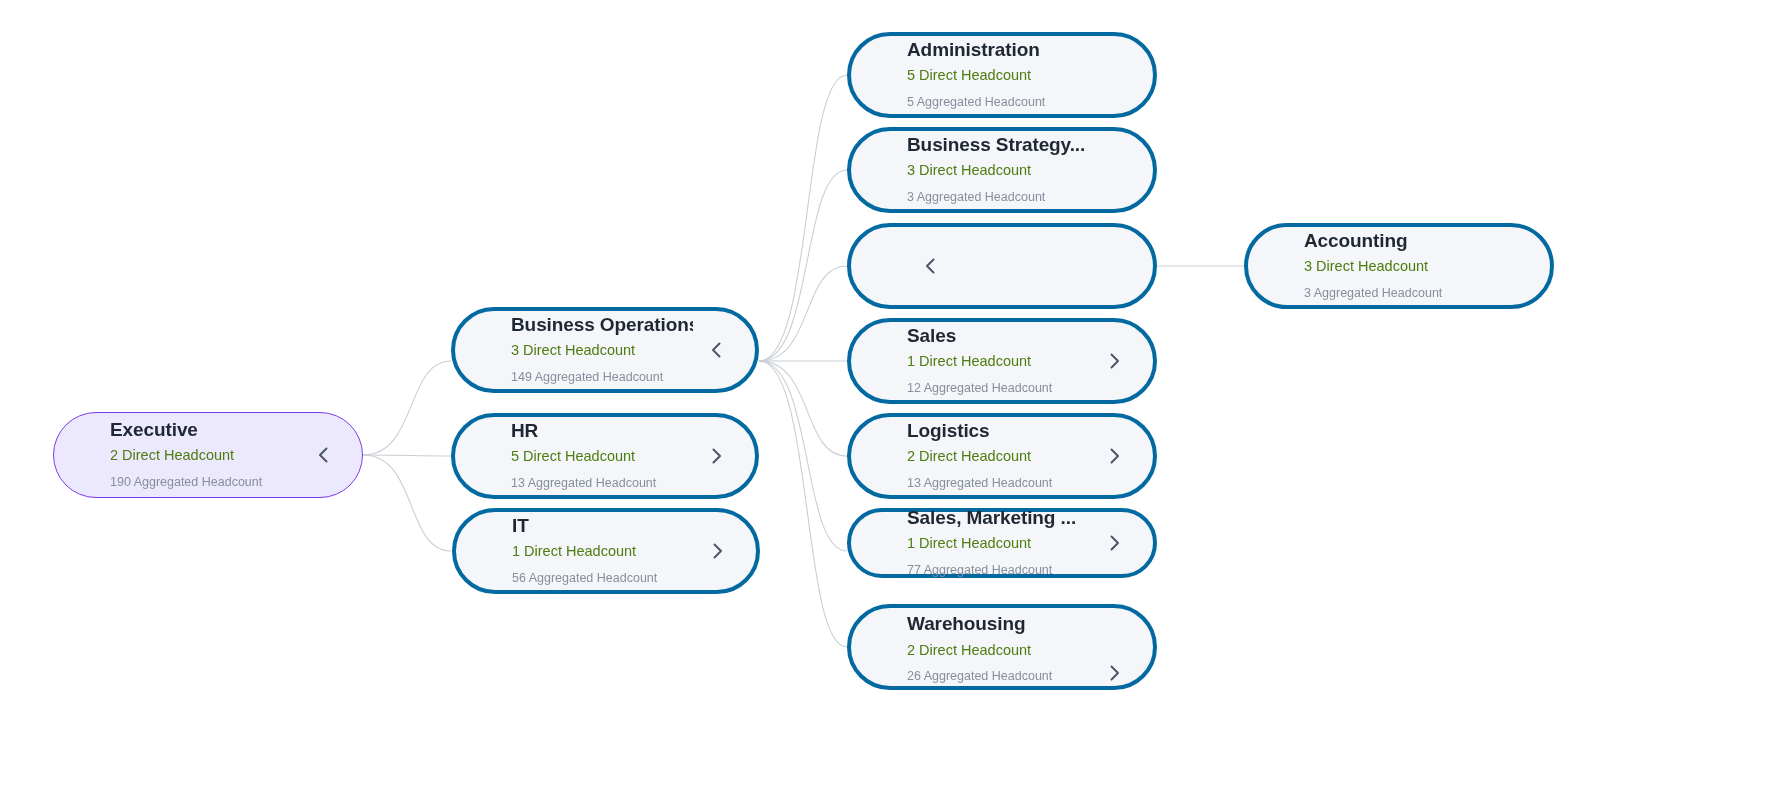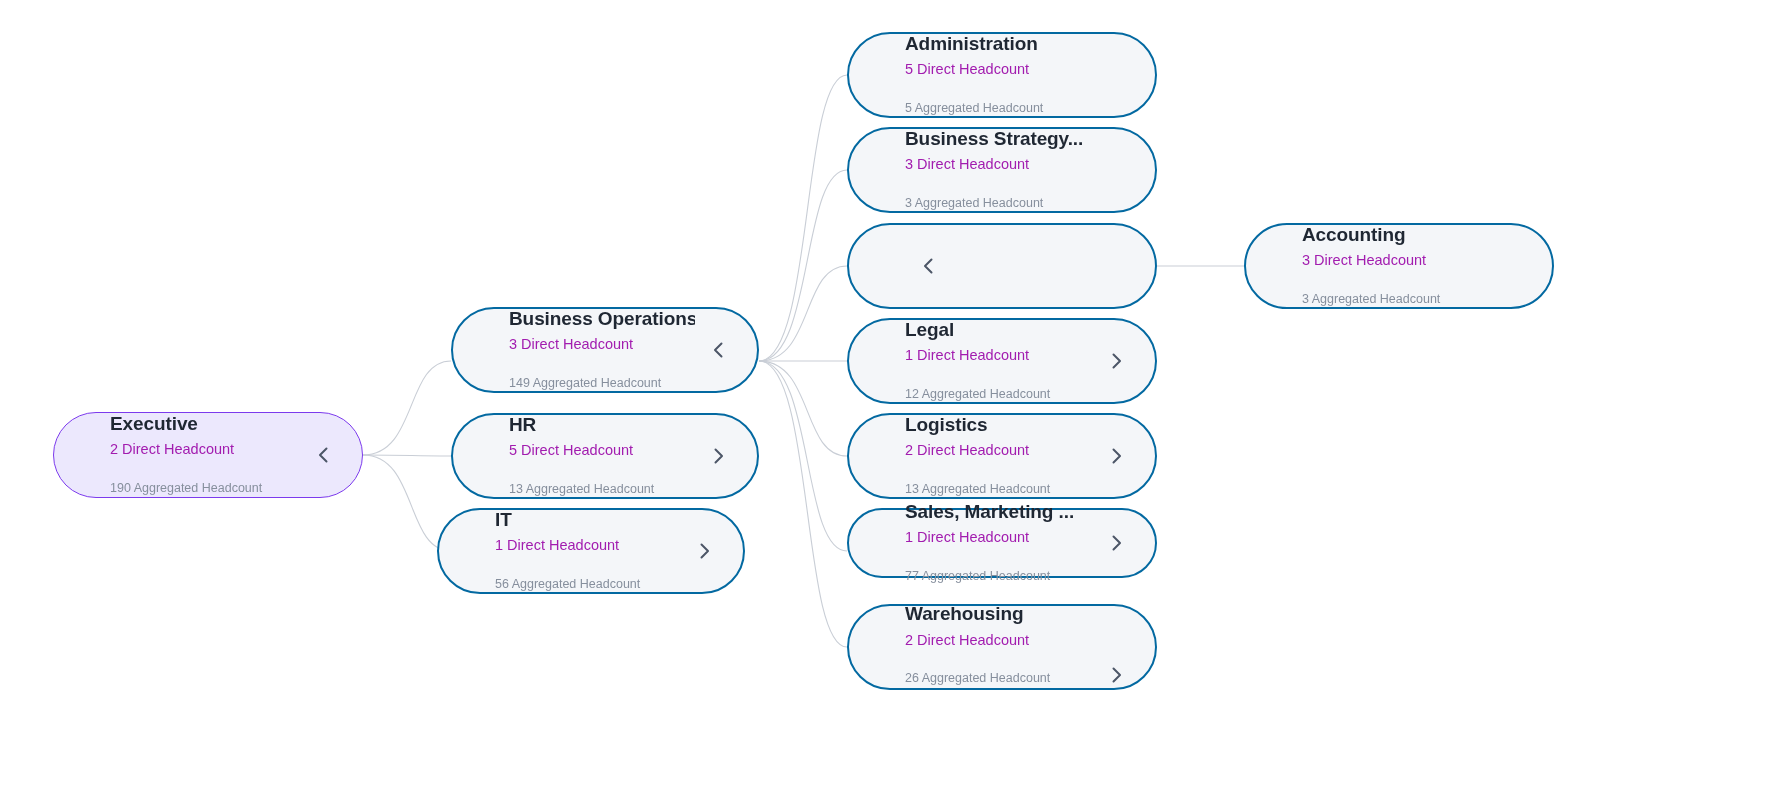--- a/index.html
+++ b/index.html
@@ -24,21 +24,21 @@
     left: 0;
     top: 0;
     width: 1785px;
     height: 796px;
     pointer-events: none;
   }
   .node {
     position: absolute;
     box-sizing: border-box;
     background: #f4f6f9;
-    border: 2px solid #0369a1;
+    border: 4px solid #0369a1;
     border-radius: 48px;
     display: flex;
     align-items: center;
     padding: 0 26px 0 56px;
     z-index: 2;
   }
   .node.root {
     background: #ece8fd;
     border: 1.6px solid #7c3aed;
     gap: 18px;
@@ -54,30 +54,30 @@
     font-size: 19px;
     font-weight: bold;
     color: #1f2733;
     line-height: 1.28;
     letter-spacing: -0.1px;
     white-space: nowrap;
     overflow: hidden;
   }
   .node-direct {
     font-size: 14.5px;
-    color: #a21caf;
+    color: #4d7c0f;
     line-height: 1.5;
     margin-top: 3px;
     white-space: nowrap;
   }
   .node-agg {
     font-size: 12.5px;
     color: #868f9d;
     line-height: 1.5;
-    margin-top: 18px;
+    margin-top: 6px;
     white-space: nowrap;
   }
   .chev {
     flex: 0 0 auto;
     width: 26px;
     height: 26px;
     display: flex;
     align-items: center;
     justify-content: center;
     margin-left: 10px;
@@ -133,21 +133,21 @@
           <div class="node-title">HR</div>
           <div class="node-direct">5 Direct Headcount</div>
           <div class="node-agg">13 Aggregated Headcount</div>
         </div>
         <div class="chev">
           <svg width="24" height="24" viewBox="0 0 24 24" fill="none">
             <path d="M9.5 5.5 L16 12 L9.5 18.5" stroke="#4c5667" stroke-width="2" stroke-linecap="round" stroke-linejoin="round"></path>
           </svg>
         </div>
       </div>
-      <div class="node" style="left: 437px; top: 508px; width: 308px; height: 86px; gap: 6px;">
+      <div class="node" style="left: 452px; top: 508px; width: 308px; height: 86px; gap: 6px;">
         <div class="node-text">
           <div class="node-title">IT</div>
           <div class="node-direct">1 Direct Headcount</div>
           <div class="node-agg">56 Aggregated Headcount</div>
         </div>
         <div class="chev">
           <svg width="24" height="24" viewBox="0 0 24 24" fill="none">
             <path d="M9.5 5.5 L16 12 L9.5 18.5" stroke="#4c5667" stroke-width="2" stroke-linecap="round" stroke-linejoin="round"></path>
           </svg>
         </div>
@@ -170,21 +170,21 @@
       </div>
       <div class="node" style="left: 847px; top: 223px; width: 310px; height: 86px;">
         <div class="chev">
           <svg width="24" height="24" viewBox="0 0 24 24" fill="none">
             <path d="M15.5 5.5 L9 12 L15.5 18.5" stroke="#4c5667" stroke-width="2" stroke-linecap="round" stroke-linejoin="round"></path>
           </svg>
         </div>
       </div>
       <div class="node" style="left: 847px; top: 318px; width: 310px; height: 86px;">
         <div class="node-text">
-          <div class="node-title">Legal</div>
+          <div class="node-title">Sales</div>
           <div class="node-direct">1 Direct Headcount</div>
           <div class="node-agg">12 Aggregated Headcount</div>
         </div>
         <div class="chev">
           <svg width="24" height="24" viewBox="0 0 24 24" fill="none">
             <path d="M9.5 5.5 L16 12 L9.5 18.5" stroke="#4c5667" stroke-width="2" stroke-linecap="round" stroke-linejoin="round"></path>
           </svg>
         </div>
       </div>
       <div class="node" style="left: 847px; top: 413px; width: 310px; height: 86px;">

